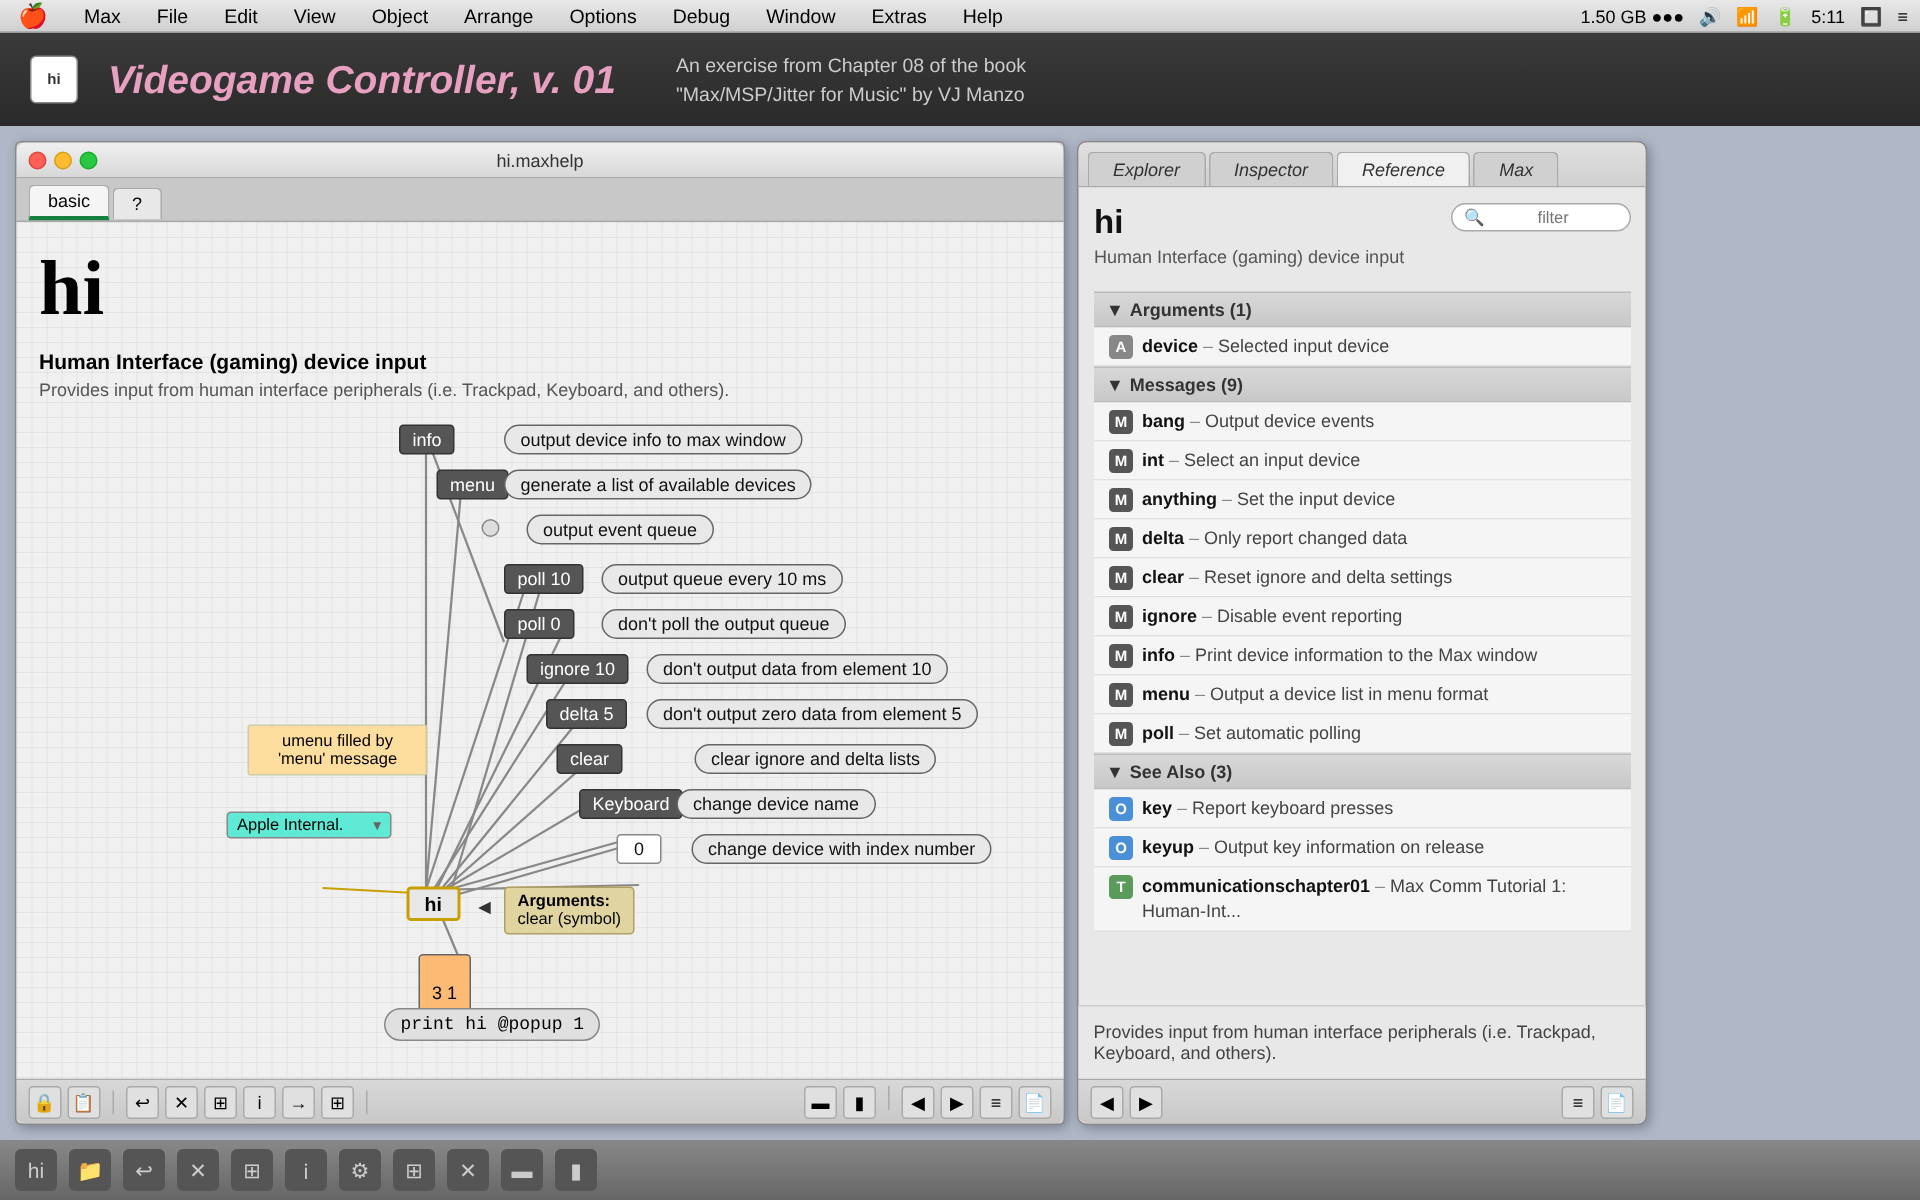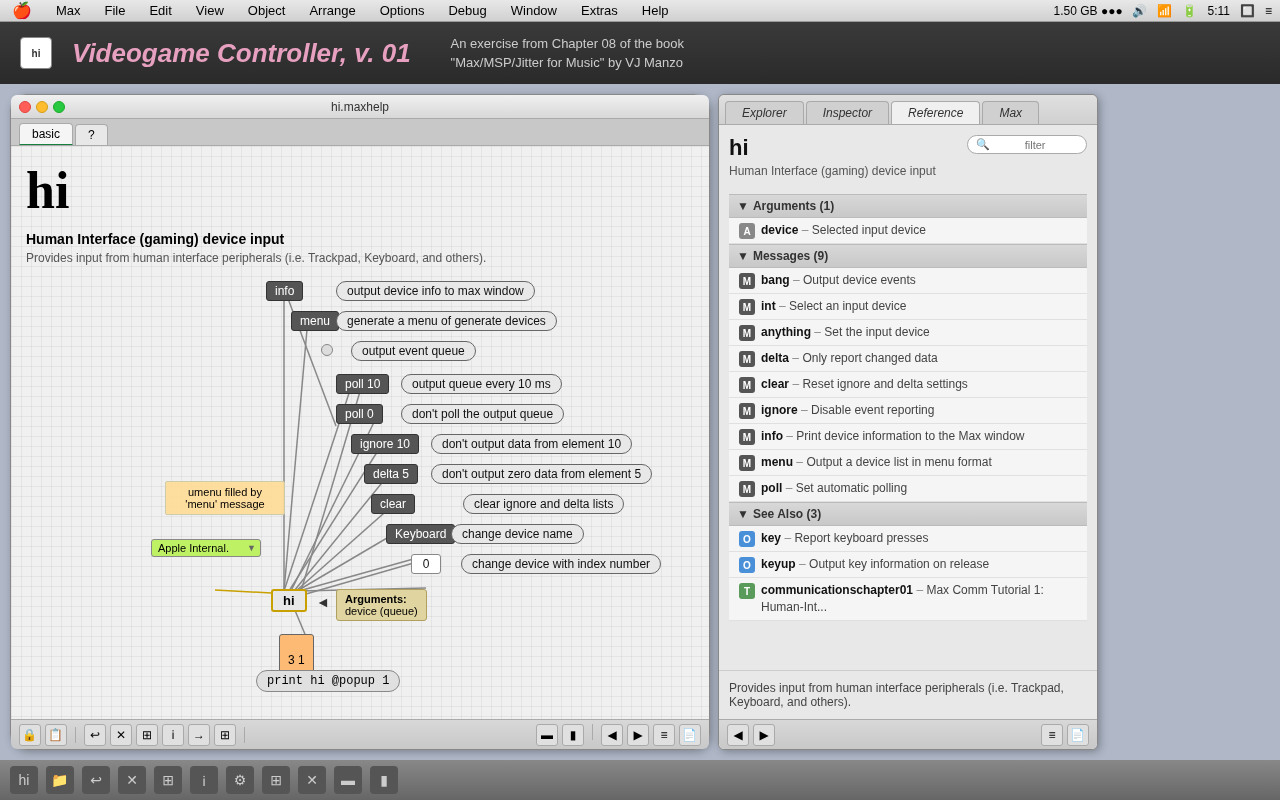--- a/index.html
+++ b/index.html
@@ -81,21 +81,21 @@
       height: calc(800px - 22px - 62px - 40px);
       padding: 10px;
       gap: 0;
     }
 
     
     .max-window {
       width: 700px;
       background: #d4d4d4;
       border: 1px solid #888;
-      border-radius: 16px;
+      border-radius: 4px;
       display: flex;
       flex-direction: column;
       box-shadow: 2px 2px 8px rgba(0,0,0,0.3);
     }
 
     .window-titlebar {
       height: 24px;
       background: linear-gradient(to bottom, #f0f0f0, #d8d8d8);
       border-radius: 6px 6px 0 0;
       display: flex;
@@ -133,21 +133,21 @@
       padding: 3px 12px;
       background: #e8e8e8;
       border: 1px solid #aaa;
       border-bottom: none;
       border-radius: 4px 4px 0 0;
       font-size: 12px;
       cursor: pointer;
     }
     .tab.active {
       background: #f5f5f5;
-      border-bottom: 1px solid #15803d;
+      border-bottom: 3px solid #15803d;
     }
 
     
     .patch-area {
       flex: 1;
       background: #f0f0f0;
       position: relative;
       overflow: hidden;
     }
 
@@ -435,21 +435,21 @@
       align-items: center;
       justify-content: center;
       font-size: 14px;
       color: #ccc;
       cursor: pointer;
     }
 
     
     .umenu-box {
       position: absolute;
-      background: #bef264;
+      background: #5eead4;
       border: 1px solid #888;
       border-radius: 3px;
       padding: 2px 20px 2px 6px;
       font-size: 11px;
       appearance: none;
       -webkit-appearance: none;
       cursor: pointer;
       min-width: 110px;
     }
     .umenu-arrow {
@@ -568,21 +568,21 @@
       <div style="position:absolute; top:15px; left:15px; font-size:52px; font-weight:bold; font-family:Georgia,serif;">hi</div>
       <div style="position:absolute; top:85px; left:15px; font-size:14px; font-weight:bold;">Human Interface (gaming) device input</div>
       <div style="position:absolute; top:105px; left:15px; font-size:12px; color:#555;">Provides input from human interface peripherals (i.e. Trackpad, Keyboard, and others).</div>
 
       <div class="max-obj dark" style="left:255px; top:135px;">info</div>
 
       <div class="max-obj message" style="left:325px; top:135px;">output device info to max window</div>
 
       <div class="max-obj dark" style="left:280px; top:165px;">menu</div>
 
-      <div class="max-obj message" style="left:325px; top:165px;">generate a menu of generate devices</div>
+      <div class="max-obj message" style="left:325px; top:165px;">generate a list of available devices</div>
 
       <div style="position:absolute; left:310px; top:198px; width:12px; height:12px; border-radius:50%; border:1px solid #888; background:#ddd;"></div>
 
       <div class="max-obj message" style="left:340px; top:195px;">output event queue</div>
 
       <div class="max-obj dark" style="left:325px; top:228px;">poll 10</div>
 
       <div class="max-obj message" style="left:390px; top:228px;">output queue every 10 ms</div>
 
       <div class="max-obj dark" style="left:325px; top:258px;">poll 0</div>
@@ -617,21 +617,21 @@
           <span class="umenu-arrow">▼</span>
         </div>
       </div>
 
       <div style="position:absolute; left:260px; top:443px; background:#e8e8e8; border:2px solid #c8a000; border-radius:3px; padding:2px 10px; font-size:13px; font-weight:bold;">hi</div>
 
       <div style="position:absolute; left:305px; top:448px; font-size:14px; color:#333;">◄</div>
 
       <div class="arg-box" style="left:325px; top:443px;">
         <div style="font-weight:bold;">Arguments:</div>
-        <div>device (queue)</div>
+        <div>clear (symbol)</div>
       </div>
 
       <div class="num-display" style="left:268px; top:488px;">3 1</div>
 
       <div class="print-msg" style="left:245px; top:524px;font-family:Liberation Mono, monospace;">print hi @popup 1</div>
     </div>
 
     <div class="window-toolbar">
       <div class="toolbar-btn">🔒</div>
       <div class="toolbar-btn">📋</div>

